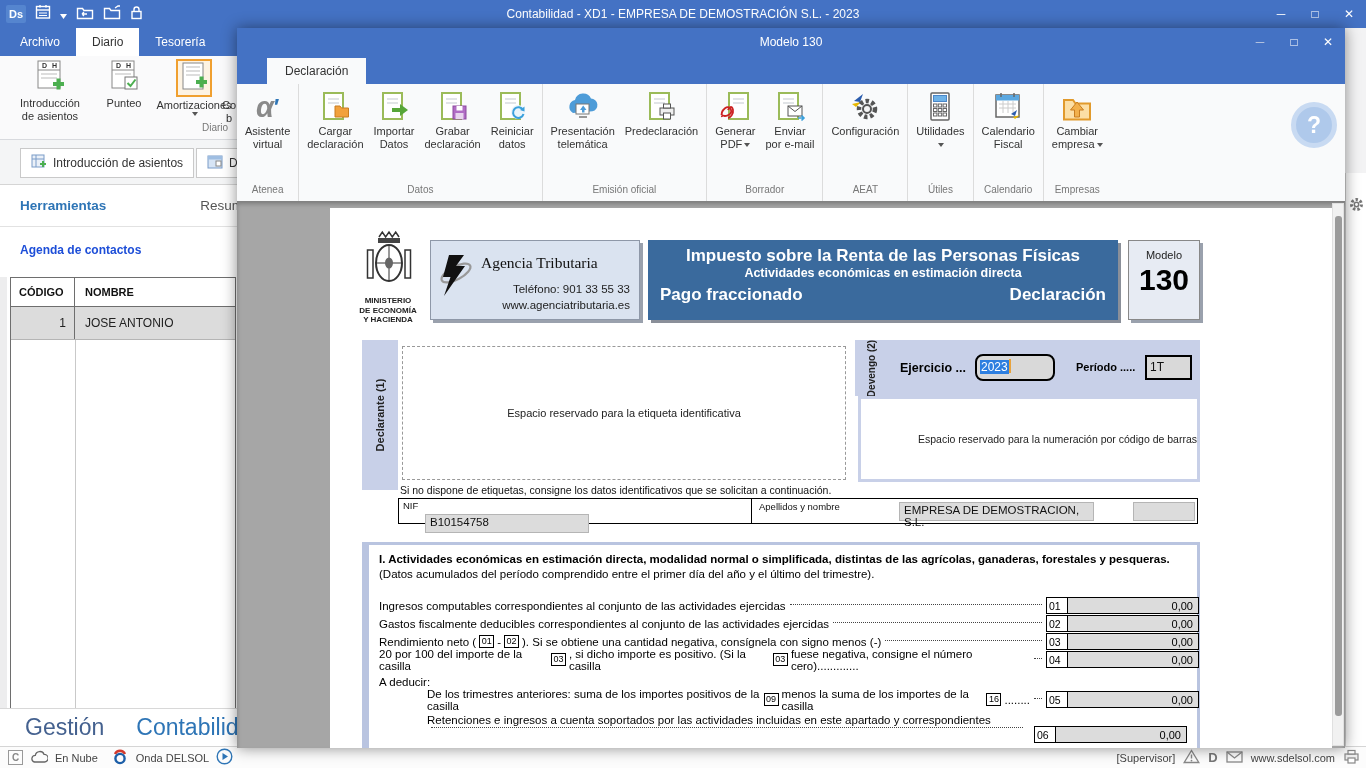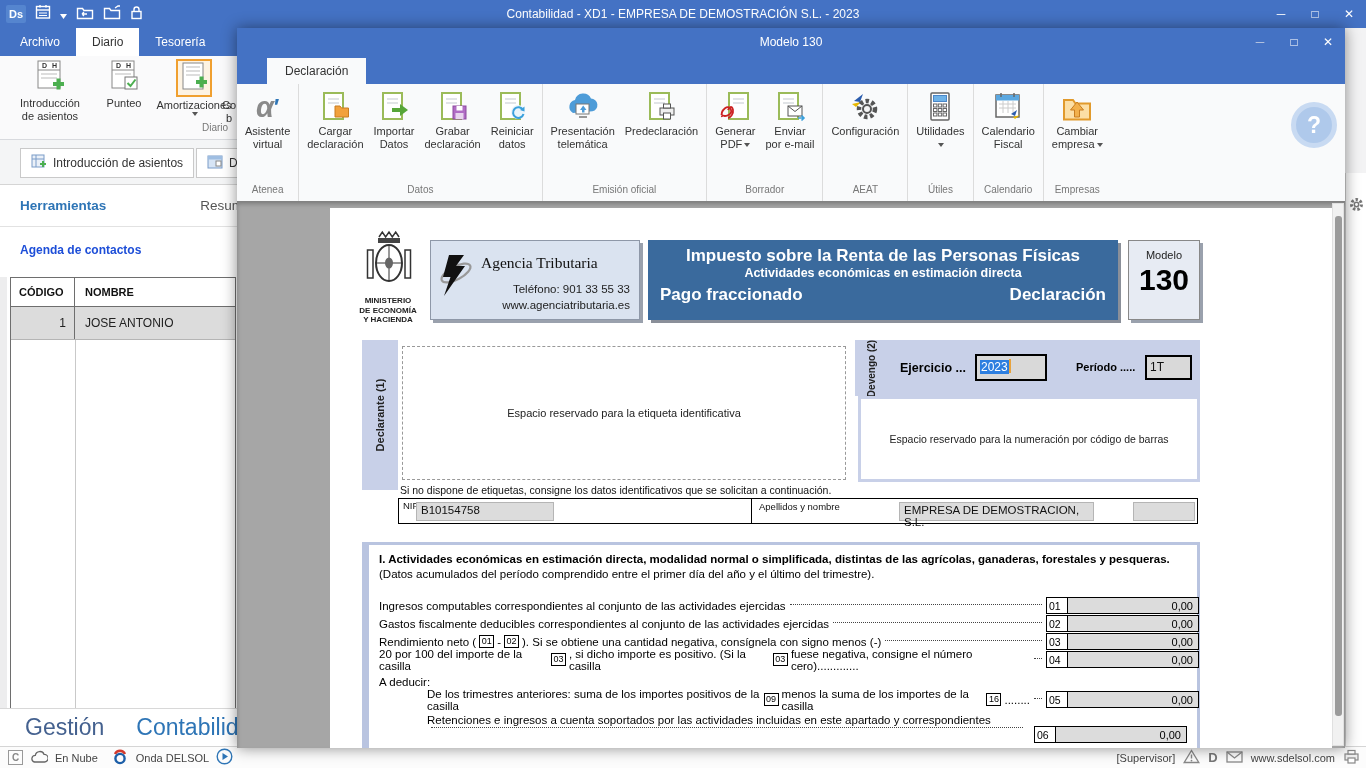--- a/index.html
+++ b/index.html
@@ -100,21 +100,21 @@
   
   .peri { background:#C8D0E8; }
   .vlabel { position:absolute; transform:rotate(-90deg); transform-origin:center; font-weight:bold; color:#222; white-space:nowrap; }
   .etiqueta { position:absolute; left:72px; top:138px; width:444px; height:134px; border:1px dashed #999;
               display:flex; align-items:center; justify-content:center; font-size:11px; color:#222; }
   .note { position:absolute; left:70px; top:276px; font-size:10.5px; color:#111; }
   .nifrow { position:absolute; left:68px; top:290px; width:800px; height:26px; border:1px solid #000; background:#fff; }
   .fld { position:absolute; background:#DCDCDC; border:1px solid #B5B5B5; font-size:11.5px; color:#111; padding:1px 4px; height:19px; top:3px; }
   .minilbl { position:absolute; font-size:9.5px; color:#111; }
   .barcode { position:absolute; left:528px; top:188px; width:342px; height:86px; background:#fff; border:3px solid #C8D0E8;
-             display:flex; align-items:center; justify-content:center; font-size:10.5px; color:#222; }
+             display:flex; align-items:center; justify-content:flex-end; font-size:10.5px; color:#222; }
   .devfield { position:absolute; background:#D9D9D9; border:2px solid #000; font-size:12px; color:#111; }
 
   
   .section1 { position:absolute; left:32px; top:334px; width:838px; height:240px; border:3px solid #B9C4E0; border-left:7px solid #B9C4E0; background:#fff; }
   .s1head { position:absolute; left:10px; top:7px; width:805px; font-size:11.5px; line-height:15px; color:#000; }
   .frow { position:absolute; left:10px; width:820px; height:17px; display:flex; align-items:center; font-size:11.5px; color:#000; }
   .leader { flex:1; border-bottom:1px dotted #444; margin:0 4px 3px 4px; min-width:8px; }
   .numbox { width:22px; height:17px; border:1px solid #000; background:#fff; font-size:10.5px; display:flex; align-items:center; padding-left:2px; flex:none; }
   .amount { width:131px; height:17px; border:1px solid #000; border-left:none; background:#DCDCDC; font-size:11px;
             display:flex; align-items:center; justify-content:flex-end; padding-right:5px; flex:none; }
@@ -594,33 +594,33 @@
         <div class="peri" style="position:absolute; left:32px; top:132px; width:36px; height:150px;">
           <span class="vlabel" style="left:-39px; top:69px; width:114px; font-size:11px; text-align:center;">Declarante (1)</span>
         </div>
         <div class="etiqueta">
           <span>Espacio reservado para la etiqueta identificativa</span>
         </div>
         <div class="note">Si no dispone de etiquetas, consigne los datos identificativos que se solicitan a continuación.</div>
 
         <div class="nifrow">
           <span class="minilbl" style="left:4px; top:1px;">NIF</span>
-          <span class="fld" style="left:17px; width:138px;">B10154758</span>
+          <span class="fld" style="left:26px; width:164px;margin-top:12px;">B10154758</span>
           <span style="position:absolute; left:352px; top:0; bottom:0; border-left:1px solid #000;"></span>
           <span class="minilbl" style="left:360px; top:2px;">Apellidos y nombre</span>
           <span class="fld" style="left:500px; width:195px;">EMPRESA DE DEMOSTRACION, S.L.</span>
           <span class="fld" style="left:734px; width:62px;"></span>
         </div>
 
         <div class="peri" style="position:absolute; left:525px; top:132px; width:33px; height:56px;">
           <span class="vlabel" style="left:-22px; top:23px; width:76px; font-size:10px; text-align:center;">Devengo (2)</span>
         </div>
         <div class="peri" style="position:absolute; left:558px; top:132px; width:312px; height:56px;">
           <span style="position:absolute; left:12px; top:21px; font-size:12.5px; font-weight:600;">Ejercicio ...</span>
-          <span class="devfield" style="left:87px; top:14px; width:72px; height:27px; padding:3px;"><span class="sel2023">2023</span><span class="cursor"></span></span>
+          <span class="devfield" style="left:87px; top:14px; width:80px; height:27px; padding:3px;border-radius:8px;"><span class="sel2023">2023</span><span class="cursor"></span></span>
           <span style="position:absolute; left:188px; top:21px; font-size:11px; font-weight:700;">Período .....</span>
           <span class="devfield" style="left:257px; top:15px; width:47px; height:25px; padding:3px;">1T</span>
         </div>
         <div class="barcode">
           <span>Espacio reservado para la numeración por código de barras</span>
         </div>
 
         <div class="section1">
           <div class="s1head">
             <span class="bold">I.  Actividades económicas en estimación directa, modalidad normal o simplificada, distintas de las agrícolas, ganaderas, forestales y pesqueras.</span><span> (Datos acumulados del período comprendido entre el primer día del año y el último del trimestre).</span>

